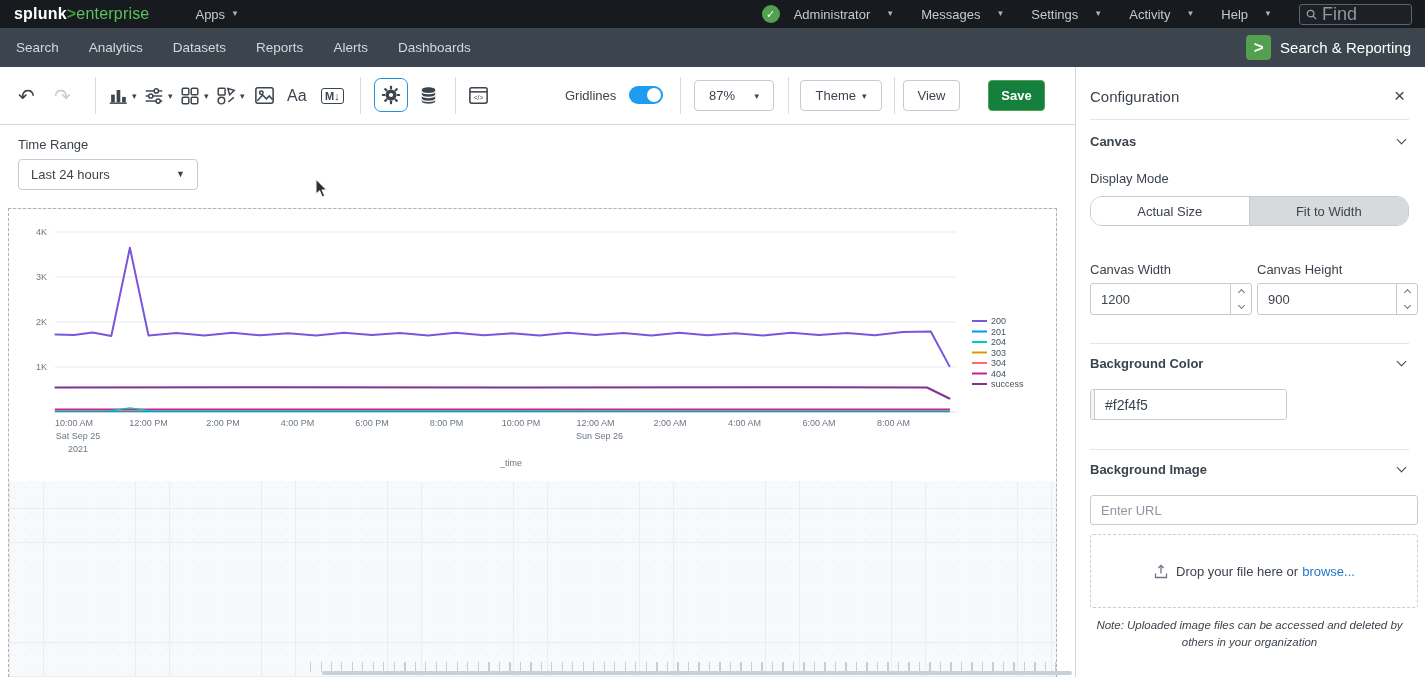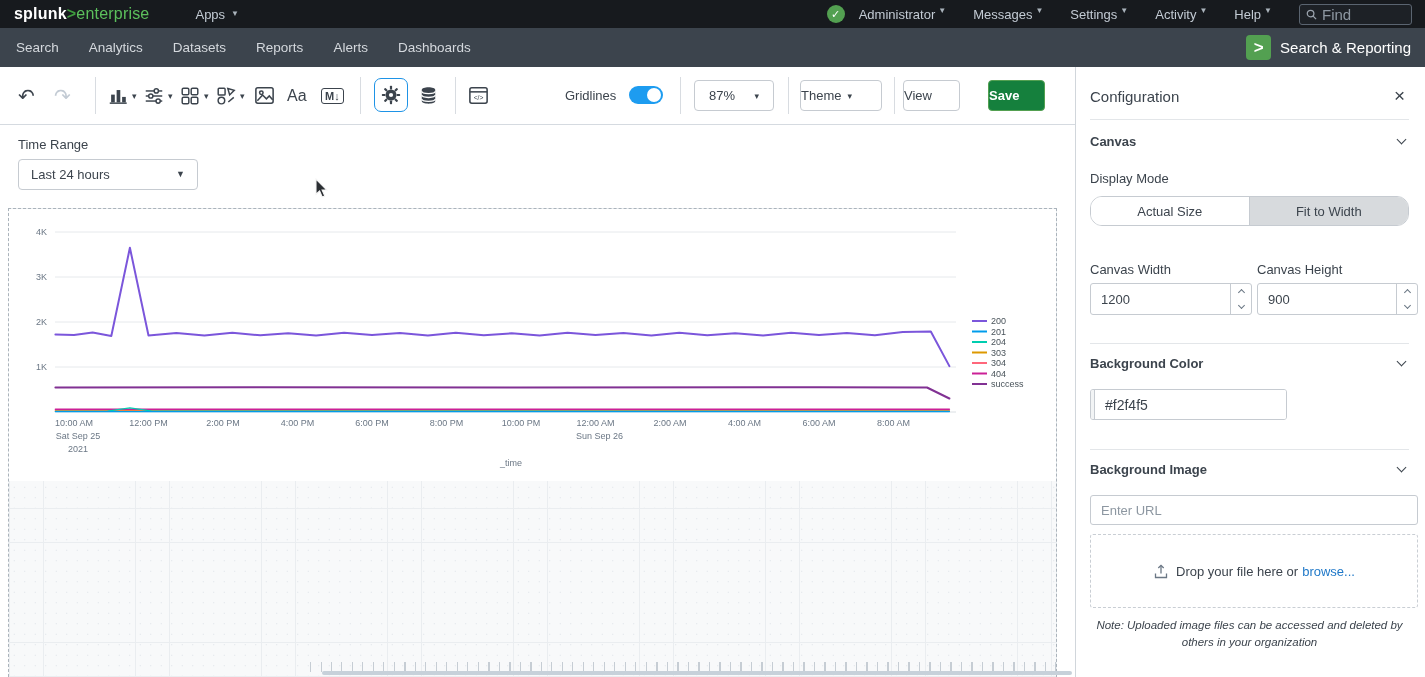--- a/index.html
+++ b/index.html
@@ -11,25 +11,25 @@
   .topbar{position:absolute;left:0;top:0;width:1425px;height:28px;background:#171a1e;
     display:flex;align-items:center;font-size:13px;color:#c3cbd4}
   .logo{margin-left:14px;font-size:16px;letter-spacing:.2px;white-space:nowrap}
   .logo .w{color:#fff;font-weight:bold}
   .logo .g1{color:#3d9b3d;font-weight:bold}
   .logo .g2{color:#5cc05c}
   .top-apps{margin-left:46px;display:flex;align-items:center;gap:6px;cursor:pointer}
   .top-spacer{flex:1}
   .avatar{width:18px;height:18px;border-radius:50%;background:#53a051;color:#fff;font-size:11px;
     display:flex;align-items:center;justify-content:center;margin-right:14px}
-  .top-item{display:flex;gap:3px;margin-right:27px;cursor:pointer;white-space:nowrap}
+  .top-item{display:flex;align-items:center;gap:16px;margin-right:27px;cursor:pointer;white-space:nowrap}
   .caret{font-size:8px;color:#aab3bb;line-height:1}
   .findbox{display:flex;align-items:center;gap:5px;width:113px;height:21px;margin-right:13px;
     border:1px solid #5a6470;border-radius:3px;background:#1d2126;padding:0 6px}
-  .findbox input{border:none;outline:none;background:transparent;color:#9aa3ad;font-size:15px;width:80px;
+  .findbox input{border:none;outline:none;background:transparent;color:#9aa3ad;font-size:18px;width:80px;
     font-family:"Liberation Sans",sans-serif}
 
   
   .appbar{position:absolute;left:0;top:28px;width:1425px;height:39px;background:#3c444d;
     display:flex;align-items:center;font-size:13.5px;color:#d4d8dd}
   .nav-item{margin-left:16px;margin-right:14px;cursor:pointer;white-space:nowrap}
   .appbar-spacer{flex:1}
   .app-logo{width:25px;height:25px;border-radius:4px;background:#53a051;color:#fff;font-weight:bold;
     font-size:17px;display:flex;align-items:center;justify-content:center;margin-right:9px}
   .app-name{color:#fff;font-size:15px;margin-right:14px;white-space:nowrap}
@@ -41,21 +41,21 @@
   .tsep{position:absolute;top:10px;width:1px;height:37px;background:#d8dce1}
   .icon-btn{display:flex;align-items:center;gap:3px;cursor:pointer;color:#3c444d}
   .glyph{font-size:20px;line-height:1}
   .disabled{color:#c3cbd4}
   .small-caret{font-size:9px;color:#3c444d}
   .aa{font-size:16px;font-weight:400}
   .mdown{font-size:11px;font-weight:bold;border:1.6px solid #3c444d;border-radius:3px;padding:1px 3px}
   .gear-box{position:absolute;top:11px;width:34px;height:34px;border:1.5px solid #1e93e6;border-radius:7px;
     display:flex;align-items:center;justify-content:center;cursor:pointer;background:#fff}
   .btn{position:absolute;top:13px;height:31px;border:1px solid #c6cbd1;border-radius:4px;background:#fff;
-    font-size:13px;color:#3c444d;display:flex;align-items:center;cursor:pointer}
+    font-size:13px;color:#3c444d;display:flex;align-items:center;justify-content:center;cursor:pointer}
   .btn-green{background:#15803d;border-color:#53a051;color:#fff;font-weight:bold}
   .toggle{position:absolute;top:19px;width:34px;height:18px;border-radius:9px;background:#1d9cf0;cursor:pointer}
   .toggle .knob{position:absolute;right:2px;top:2px;width:14px;height:14px;border-radius:50%;background:#fff}
   .tb-label{position:absolute;top:0;height:57px;display:flex;align-items:center;font-size:13px}
 
   
   .main{position:absolute;left:0;top:125px;width:1075px;height:552px;background:#fff;overflow:hidden}
   .tr-label{position:absolute;left:18px;top:12px;font-size:13px;color:#3c444d}
   .tr-select{position:absolute;left:18px;top:34px;width:180px;height:31px;border:1px solid #c6cbd1;
     border-radius:4px;background:#fff;font-size:13px;display:flex;align-items:center;

